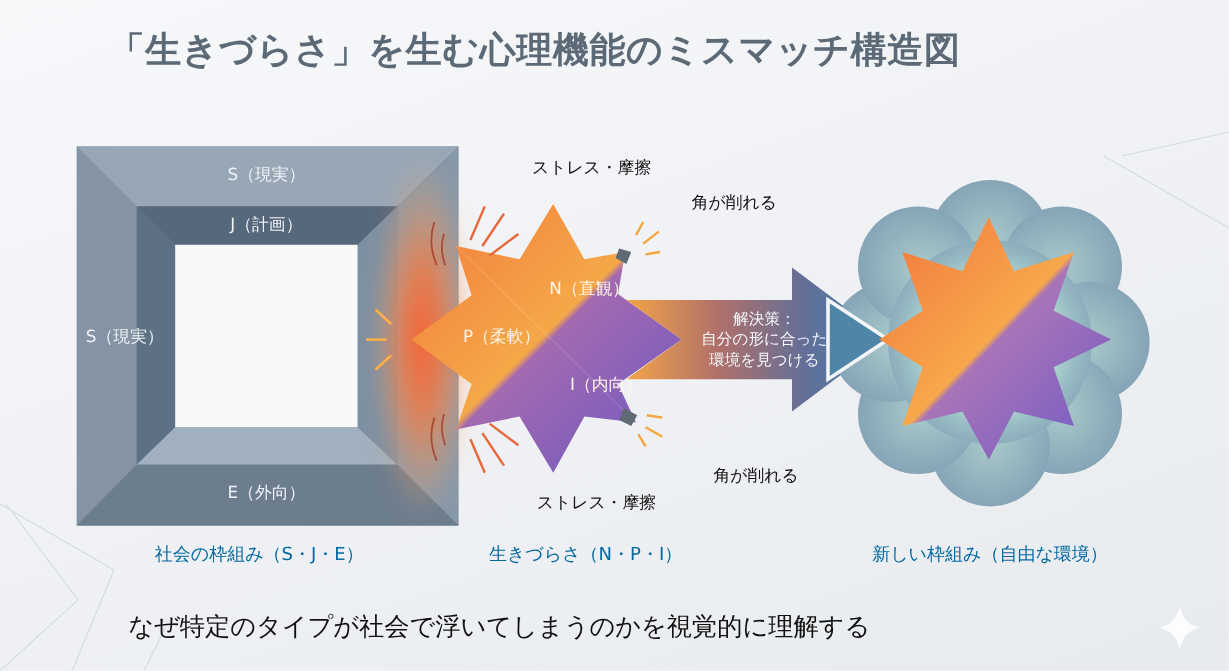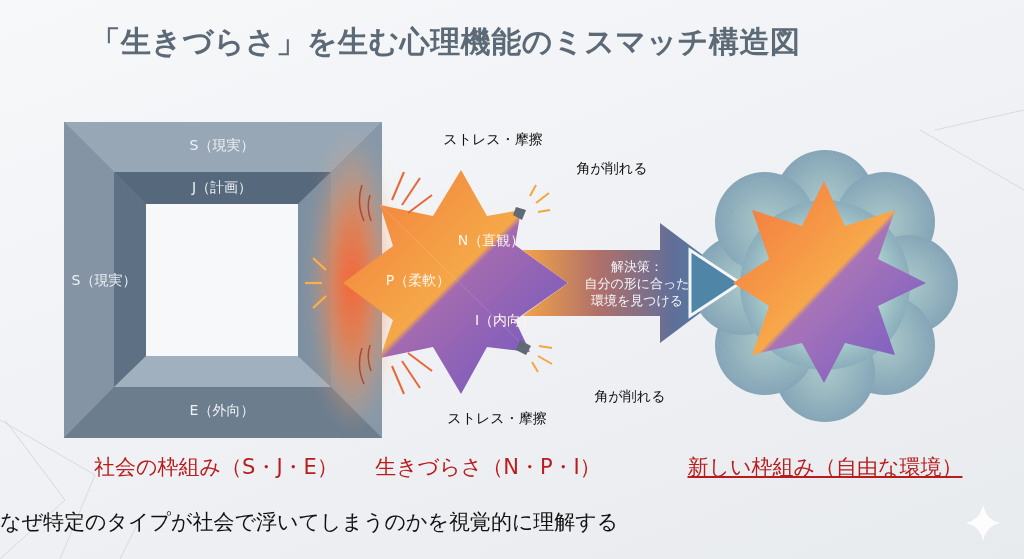--- a/index.html
+++ b/index.html
@@ -11,22 +11,22 @@
   .title {
     position:absolute; left:0; top:22px; width:891px; text-align:center;
     font-size:30px; font-weight:bold; color:#5b6a76; letter-spacing:0.5px;
   }
   svg.art { position:absolute; left:0; top:0; }
   .lbl { position:absolute; white-space:nowrap; font-weight:normal; }
   .frame-lbl { color:#eef2f6; font-size:14px; transform:translateX(-50%); }
   .dark-lbl { color:#111; font-size:14px; transform:translateX(-50%);margin-left:40px; }
   .star-lbl { color:#fff6ea; font-size:14px; transform:translateX(-50%); }
   .arrow-lbl { color:#f4f6fa; font-size:13px; text-align:center; line-height:17px; transform:translateX(-50%); }
-  .caption { position:absolute; top:453px; font-size:21px; color:#b91c1c; transform:translateX(-50%); white-space:nowrap; font-weight:normal; }
-  .subtitle { position:absolute; top:508px; left:0; width:832px; font-size:21px; color:#111; }
+  .caption { position:absolute; top:453px; font-size:15px; color:#0369a1; transform:translateX(-50%); white-space:nowrap; font-weight:normal; }
+  .subtitle { position:absolute; top:508px; left:0; width:832px; text-align:center; font-size:21px; color:#111; }
 </style>
 </head>
 <body>
 
 <div class="title">「生きづらさ」を生む心理機能のミスマッチ構造図</div>
 
 <svg class="art" width="1024" height="559" viewBox="0 0 1024 559">
   <defs>
     <linearGradient id="starGrad" x1="0" y1="0" x2="1" y2="1">
       <stop offset="0" stop-color="#f27a3c"></stop>
@@ -170,15 +170,15 @@
 <div class="lbl dark-lbl" style="left:457px; top:410px;">ストレス・摩擦</div>
 
 <div class="lbl arrow-lbl" style="left:637px; top:258px;">
   <div>解決策：</div>
   <div>自分の形に合った</div>
   <div>環境を見つける</div>
 </div>
 
 <div class="caption" style="left:216px;">社会の枠組み（S・J・E）</div>
 <div class="caption" style="left:488px;">生きづらさ（N・P・I）</div>
-<div class="caption" style="left:825px;text-decoration:underline;">新しい枠組み（自由な環境）</div>
+<div class="caption" style="left:825px;">新しい枠組み（自由な環境）</div>
 
 <div class="subtitle">なぜ特定のタイプが社会で浮いてしまうのかを視覚的に理解する</div>
 
 </body></html>

